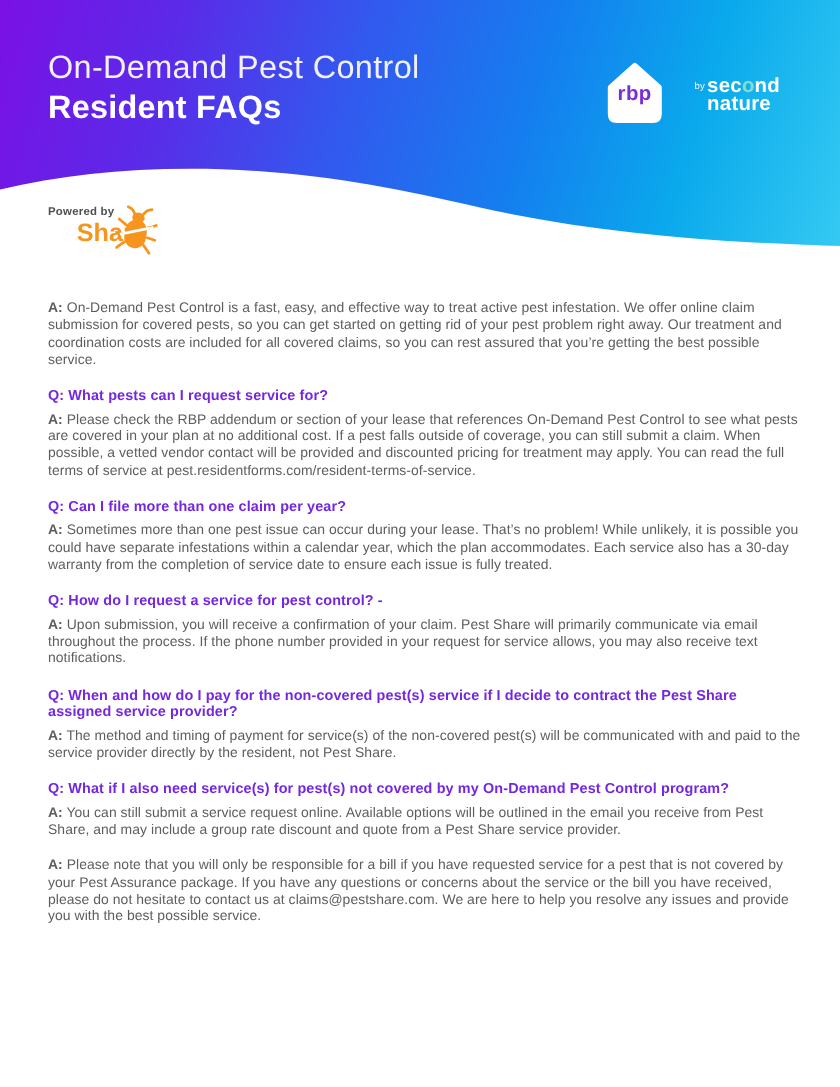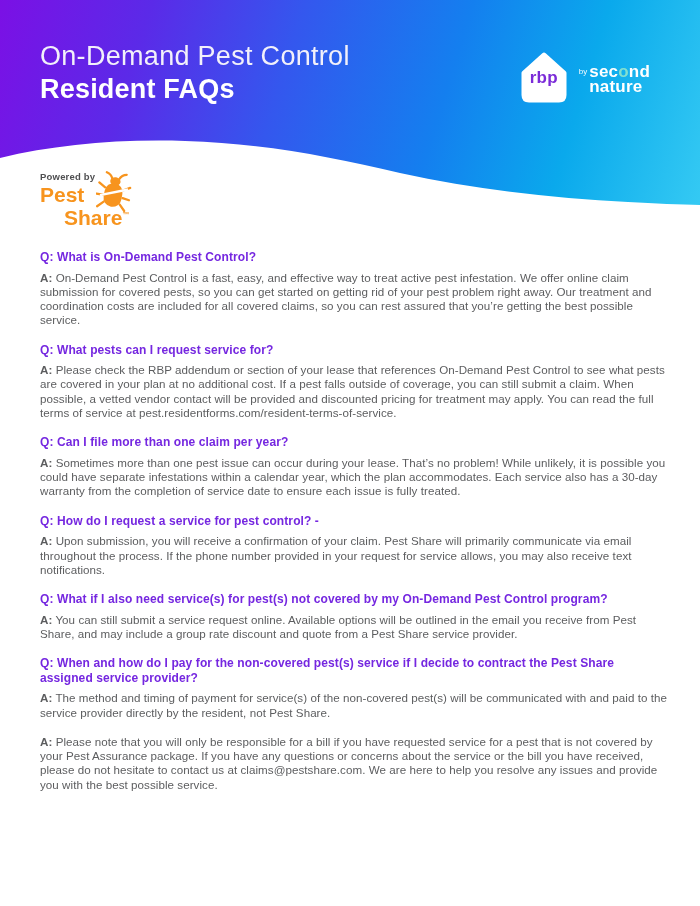--- a/index.html
+++ b/index.html
@@ -14,21 +14,21 @@
   .hero {
     position:relative; height:210px;
     background:linear-gradient(107deg,
       #7b10e5 0%, #5b2ae8 20%, #3457ee 40%,
       #147fef 62%, #0aa9ec 80%, #35caf3 100%);
   }
   .hero-titles { position:absolute; left:40px; top:41px; }
   .title-1 { font-size:27px; font-weight:400; color:#f2f0fa; letter-spacing:.3px; }
   .title-2 { font-size:27px; font-weight:700; color:#ffffff; margin-top:2px; letter-spacing:.2px; }
 
-  .brand { position:absolute; right:50px; top:49px; display:flex; align-items:center; gap:9px; }
+  .brand { position:absolute; right:50px; top:49px; display:flex; align-items:center; gap:24px; }
   .rbp-badge { position:relative; width:52px; height:56px; }
   .rbp-badge svg { position:absolute; inset:0; }
   .rbp-text {
     position:absolute; left:0; right:0; top:19px; text-align:center;
     font-size:17px; font-weight:700; color:#7b2bd8; letter-spacing:.3px;
   }
   .sn { display:flex; align-items:flex-start; color:#fff; padding-top:4px; }
   .sn-by { font-size:8px; font-weight:400; margin:3px 2px 16px 0; opacity:.95; }
   .sn-stack { display:inline-block; }
   .sn-line1 { display:block; font-size:17px; font-weight:700; line-height:15px; letter-spacing:.2px;text-align:center; }
@@ -85,21 +85,20 @@
       </div>
     </div>
 
     <svg class="wave" viewBox="0 0 700 80" preserveAspectRatio="none" aria-hidden="true">
       <path d="M0,28 C55,15 115,9 185,11 C268,14 330,27 400,43 C478,60 555,68 628,72 C655,73.5 680,74.5 700,75 L700,80 L0,80 Z" fill="#ffffff"></path>
     </svg>
   </header>
 
   <div class="powered">
     <div class="powered-by">Powered by</div>
-    <div class="ps-line1">Pest</div>
     <div class="ps-line2"><span>Share</span><span class="ps-tm">™</span></div>
     <svg class="bug" viewBox="0 0 40 44" width="38" height="42" aria-hidden="true">
       <g transform="rotate(10 20 22)" stroke="#f7941e" stroke-width="2.4" stroke-linecap="round" fill="none">
         <path d="M15 9 Q13 4 8 3"></path>
         <path d="M22 8 Q24 3 29 2"></path>
         <path d="M9 19 L2 15"></path>
         <path d="M8 27 L1 27"></path>
         <path d="M10 34 L4 40"></path>
         <path d="M28 19 L35 15"></path>
         <path d="M29 27 L36 28"></path>
@@ -108,43 +107,42 @@
       <g transform="rotate(10 20 22)" fill="#f7941e">
         <ellipse cx="18.5" cy="11" rx="5.5" ry="4.5"></ellipse>
         <rect x="9" y="13" width="19" height="25" rx="9.5"></rect>
       </g>
       <path d="M5 28 L33 17" transform="rotate(10 20 22)" stroke="#ffffff" stroke-width="2.6"></path>
     </svg>
   </div>
 
   <main class="faq-list">
     <section class="faq">
-      <h3 class="faq-q"><span>Q:</span> <span>What is On-Demand Pest Control?</span></h3>
       <p class="faq-a"><b>A:</b> <span>On-Demand Pest Control is a fast, easy, and effective way to treat active pest infestation. We offer online claim submission for covered pests, so you can get started on getting rid of your pest problem right away. Our treatment and coordination costs are included for all covered claims, so you can rest assured that you’re getting the best possible service.</span></p>
     </section>
     <section class="faq">
       <h3 class="faq-q"><span>Q:</span> <span>What pests can I request service for?</span></h3>
       <p class="faq-a"><b>A:</b> <span>Please check the RBP addendum or section of your lease that references On-Demand Pest Control to see what pests are covered in your plan at no additional cost. If a pest falls outside of coverage, you can still submit a claim. When possible, a vetted vendor contact will be provided and discounted pricing for treatment may apply. You can read the full terms of service at pest.residentforms.com/resident-terms-of-service.</span></p>
     </section>
     <section class="faq">
       <h3 class="faq-q"><span>Q:</span> <span>Can I file more than one claim per year?</span></h3>
       <p class="faq-a"><b>A:</b> <span>Sometimes more than one pest issue can occur during your lease. That’s no problem! While unlikely, it is possible you could have separate infestations within a calendar year, which the plan accommodates. Each service also has a 30-day warranty from the completion of service date to ensure each issue is fully treated.</span></p>
     </section>
     <section class="faq">
       <h3 class="faq-q"><span>Q:</span> <span>How do I request a service for pest control? -</span></h3>
     </section>
     <section class="faq">
       <p class="faq-a"><b>A:</b> <span>Upon submission, you will receive a confirmation of your claim. Pest Share will primarily communicate via email throughout the process. If the phone number provided in your request for service allows, you may also receive text notifications.</span></p>
     </section>
     <section class="faq">
+      <h3 class="faq-q"><span>Q:</span> <span>When and how do I pay for the non-covered pest(s) service if I decide to contract the Pest Share assigned service provider?</span></h3>
+      <p class="faq-a"><b>A:</b> <span>The method and timing of payment for service(s) of the non-covered pest(s) will be communicated with and paid to the service provider directly by the resident, not Pest Share.</span></p>
+    </section>
+    <section class="faq">
       <h3 class="faq-q"><span>Q:</span> <span>What if I also need service(s) for pest(s) not covered by my On-Demand Pest Control program?</span></h3>
       <p class="faq-a"><b>A:</b> <span>You can still submit a service request online. Available options will be outlined in the email you receive from Pest Share, and may include a group rate discount and quote from a Pest Share service provider.</span></p>
-    </section>
-    <section class="faq">
-      <h3 class="faq-q"><span>Q:</span> <span>When and how do I pay for the non-covered pest(s) service if I decide to contract the Pest Share assigned service provider?</span></h3>
-      <p class="faq-a"><b>A:</b> <span>The method and timing of payment for service(s) of the non-covered pest(s) will be communicated with and paid to the service provider directly by the resident, not Pest Share.</span></p>
     </section>
     <section class="faq">
       <p class="faq-a"><b>A:</b> <span>Please note that you will only be responsible for a bill if you have requested service for a pest that is not covered by your Pest Assurance package. If you have any questions or concerns about the service or the bill you have received, please do not hesitate to contact us at claims@pestshare.com. We are here to help you resolve any issues and provide you with the best possible service.</span></p>
     </section>
   </main>
 
 </div>
 
 </body></html>

